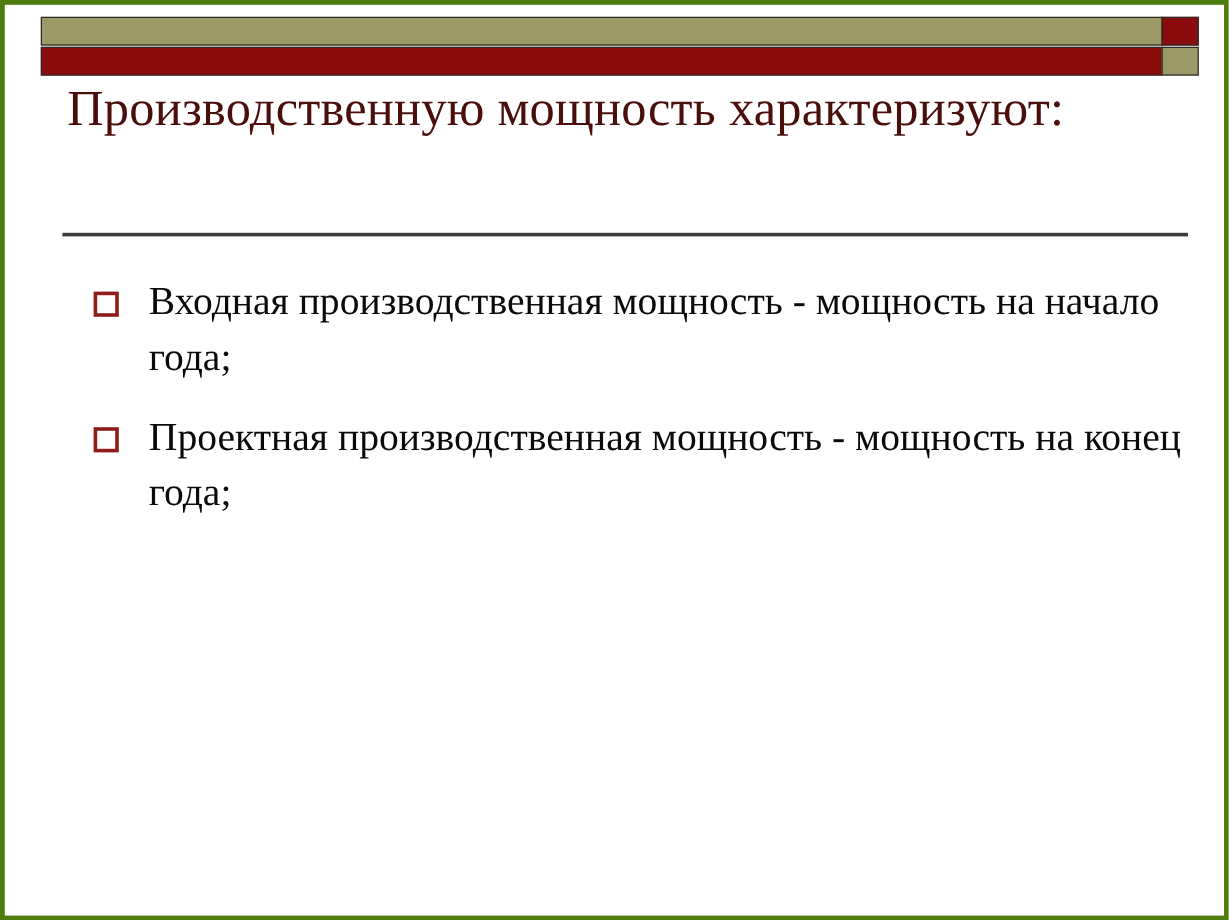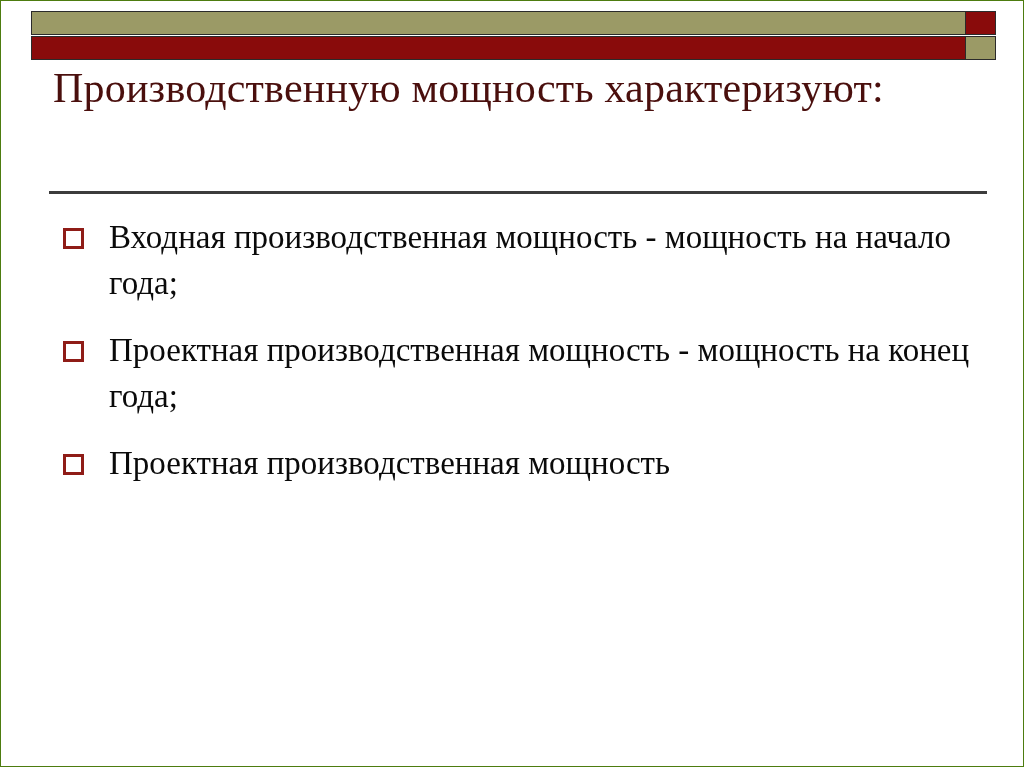--- a/index.html
+++ b/index.html
@@ -9,21 +9,21 @@
     background: #ffffff;
   }
 
   .slide {
     position: relative;
     width: 1024px;
     height: 767px;
     background: #ffffff;
     overflow: hidden;
     box-sizing: border-box;
-    border: 1px solid #4d7c0f;
+    border: 4px solid #4d7c0f;
     font-family: "Liberation Serif", "DejaVu Serif", serif;
   }
 
   
   .banner {
     position: absolute;
     left: 30px;
     top: 10px;
     width: 965px;
     height: 49px;
@@ -77,21 +77,21 @@
     background: #3c3c3c;
   }
 
   
   .bullets {
     position: absolute;
     left: 60px;
     top: 214px;
     width: 910px;
     list-style: none;
-    margin: 0;
+    margin: 12px;
     padding: 0;
   }
 
   .bullet-item {
     position: relative;
     padding-left: 48px;
     margin-bottom: 22px;
     color: #0a0a0a;
     font-size: 33px;
     line-height: 1.38;
@@ -140,20 +140,16 @@
     <li class="bullet-item">
       <span class="bullet-marker"></span>
       <span class="bullet-text">Входная производственная мощность - мощность на начало года;</span>
     </li>
 
     <li class="bullet-item">
       <span class="bullet-marker"></span>
       <span class="bullet-text">Проектная производственная мощность - мощность на конец года;</span>
     </li>
 
-    <li class="bullet-item">
-      <span class="bullet-marker"></span>
-      <span class="bullet-text">Проектная производственная мощность</span>
-    </li>
 
   </ul>
 
 </div>
 
 </body></html>

